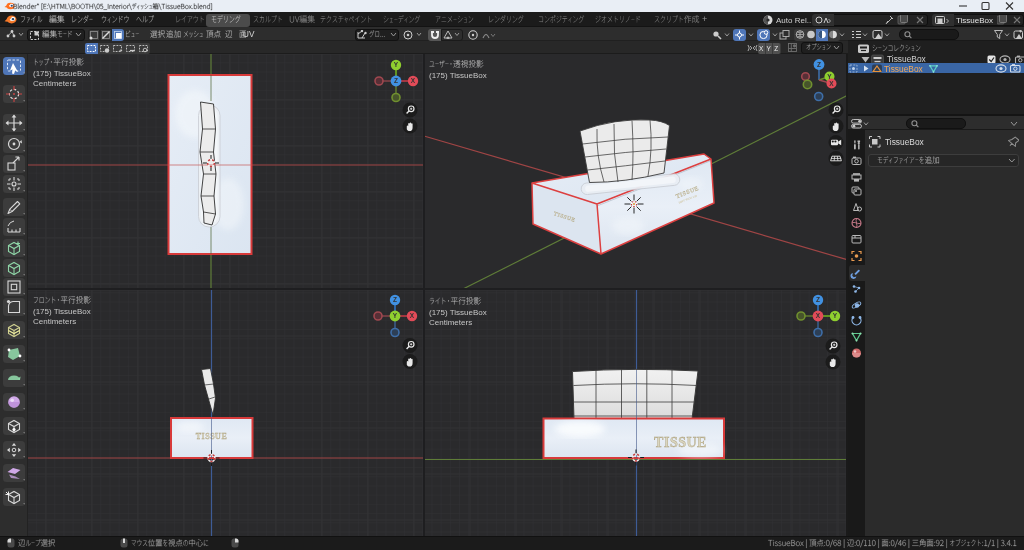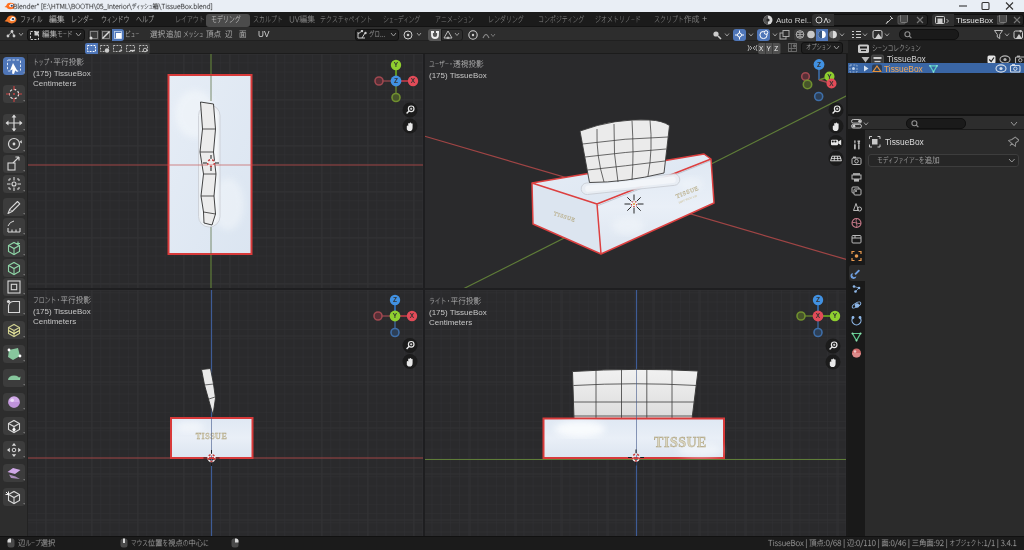--- a/index.html
+++ b/index.html
@@ -347,21 +347,21 @@
 <svg style="position:absolute;left:225px;top:29.5px;overflow:visible" width="9" height="11">
       <g transform="translate(0 7.05) scale(0.008200 -0.008200)" fill="#d6d6d6" stroke="#d6d6d6" stroke-width="20">
         <path transform="translate(0 0) scale(0.92 1)" d="M321 754H868V724H321ZM858 754H887Q887 754 887 750Q887 745 887 740Q887 734 887 731Q882 569 878 460Q873 350 866 281Q860 212 852 176Q843 140 831 125Q821 111 807 106Q793 100 771 99Q751 98 716 100Q680 101 642 103Q641 111 640 119Q638 127 633 133Q678 130 716 129Q753 128 768 128Q781 128 790 130Q798 133 805 141Q815 153 823 190Q831 227 837 296Q843 365 848 476Q854 586 858 745ZM559 748H589Q585 681 577 608Q569 534 553 460Q537 386 510 317Q482 248 438 190Q395 132 331 90Q328 94 320 100Q313 105 308 108Q371 148 414 205Q456 262 483 330Q510 397 526 470Q541 542 548 614Q555 685 559 748ZM246 431V91H217V402H54V431ZM246 105Q287 44 360 14Q433 -17 528 -21Q566 -22 622 -22Q678 -23 740 -22Q802 -22 858 -20Q915 -19 953 -17Q951 -20 948 -26Q946 -31 944 -37Q943 -43 942 -48Q905 -49 851 -50Q797 -51 738 -52Q678 -52 623 -52Q568 -51 530 -50Q427 -46 353 -14Q279 17 232 77Q193 42 152 6Q110 -29 69 -63L49 -34Q87 -7 132 30Q178 68 220 105ZM74 787 95 805Q131 784 166 756Q202 728 232 699Q261 670 279 645L256 625Q239 650 210 680Q180 709 144 737Q109 765 74 787Z"></path>
       </g>
     </svg>
 <svg style="position:absolute;left:239px;top:29.5px;overflow:visible" width="9" height="11">
       <g transform="translate(0 7.05) scale(0.008200 -0.008200)" fill="#d6d6d6" stroke="#d6d6d6" stroke-width="20">
         <path transform="translate(0 0) scale(0.92 1)" d="M350 382H642V353H350ZM350 202H646V173H350ZM133 14H870V-16H133ZM116 564H884V-71H854V534H146V-71H116ZM331 550H361V-2H331ZM631 550H661V3H631ZM478 741 511 730Q498 685 482 634Q467 582 452 546L426 556Q435 581 445 614Q455 646 464 680Q473 714 478 741ZM67 755H936V725H67Z"></path>
       </g>
     </svg>
-<div class="t" style="left:258px;top:29.5px;color:#d6d6d6;font-size:8.2px">UV</div>
+<div class="t" style="left:243px;top:29.5px;color:#d6d6d6;font-size:8.2px">UV</div>
 <div class="abs" style="left:355px;top:28.5px;width:44px;height:12px;background:#1f1f1f;border:1px solid #111;border-radius:3px"></div>
 <svg class="abs" style="left:357px;top:30px" width="10" height="9">
       <path d="M1,8 L1,2 M1,8 L8,8 M1,4 l4,-3 M5,8 l3,-5" stroke="#ccc" stroke-width="1" fill="none"></path>
       <circle cx="5" cy="1" r="1.2" fill="#ccc"></circle>
       <circle cx="8.5" cy="3" r="1.2" fill="#ccc"></circle>
     </svg>
 <svg style="position:absolute;left:369px;top:29.8px;overflow:visible" width="18" height="11">
       <g transform="translate(0 6.71) scale(0.007800 -0.007800)" fill="#d0d0d0" stroke="#d0d0d0" stroke-width="20">
         <path transform="translate(0 0) scale(0.70 1)" d="M751 781Q764 764 779 740Q794 716 809 691Q824 666 835 644L807 630Q793 660 768 700Q744 740 724 768ZM852 816Q866 798 882 774Q898 749 914 724Q929 700 939 680L911 666Q894 700 871 738Q848 775 826 803ZM794 603Q790 596 786 584Q783 573 781 568Q768 512 742 450Q716 388 680 327Q645 266 601 213Q536 134 442 67Q348 0 208 -49L181 -23Q263 0 335 38Q407 76 468 125Q530 174 577 231Q621 284 656 345Q691 406 716 468Q742 529 754 583H350L368 613Q379 613 415 613Q451 613 498 613Q546 613 594 613Q641 613 676 613Q711 613 720 613Q737 613 747 614Q757 616 764 620ZM450 747Q443 734 436 719Q429 704 423 692Q398 642 358 580Q317 518 256 454Q194 390 105 332L78 352Q142 389 194 436Q246 482 286 531Q326 580 354 626Q381 671 395 706Q399 714 404 730Q410 747 412 760Z"></path>
         <path transform="translate(700 0) scale(0.70 1)" d="M166 661Q195 660 210 660Q224 659 239 659Q246 659 276 659Q307 659 352 659Q398 659 451 659Q504 659 556 659Q609 659 654 659Q698 659 727 659Q756 659 762 659Q776 659 798 660Q821 660 839 661Q838 647 838 632Q837 617 837 603Q837 596 837 566Q837 537 837 494Q837 450 837 399Q837 348 837 298Q837 248 837 206Q837 164 837 137Q837 110 837 107Q837 98 837 84Q837 69 838 53Q838 37 838 24Q839 11 839 4H805Q806 13 806 27Q806 41 806 58Q806 74 806 88Q806 91 806 122Q806 153 806 202Q806 250 806 308Q806 365 806 422Q806 478 806 525Q806 572 806 600Q806 629 806 629H197Q197 629 197 601Q197 573 197 526Q197 479 197 423Q197 367 197 310Q197 253 197 204Q197 156 197 124Q197 93 197 88Q197 81 197 70Q197 59 198 47Q198 35 198 24Q199 12 199 4H165Q165 12 166 26Q166 39 166 54Q167 70 167 84Q167 98 167 106Q167 111 167 139Q167 167 167 210Q167 254 167 305Q167 356 167 406Q167 457 167 500Q167 543 167 571Q167 599 167 603Q167 616 167 631Q167 646 166 661ZM822 93V64H186V93Z"></path>

